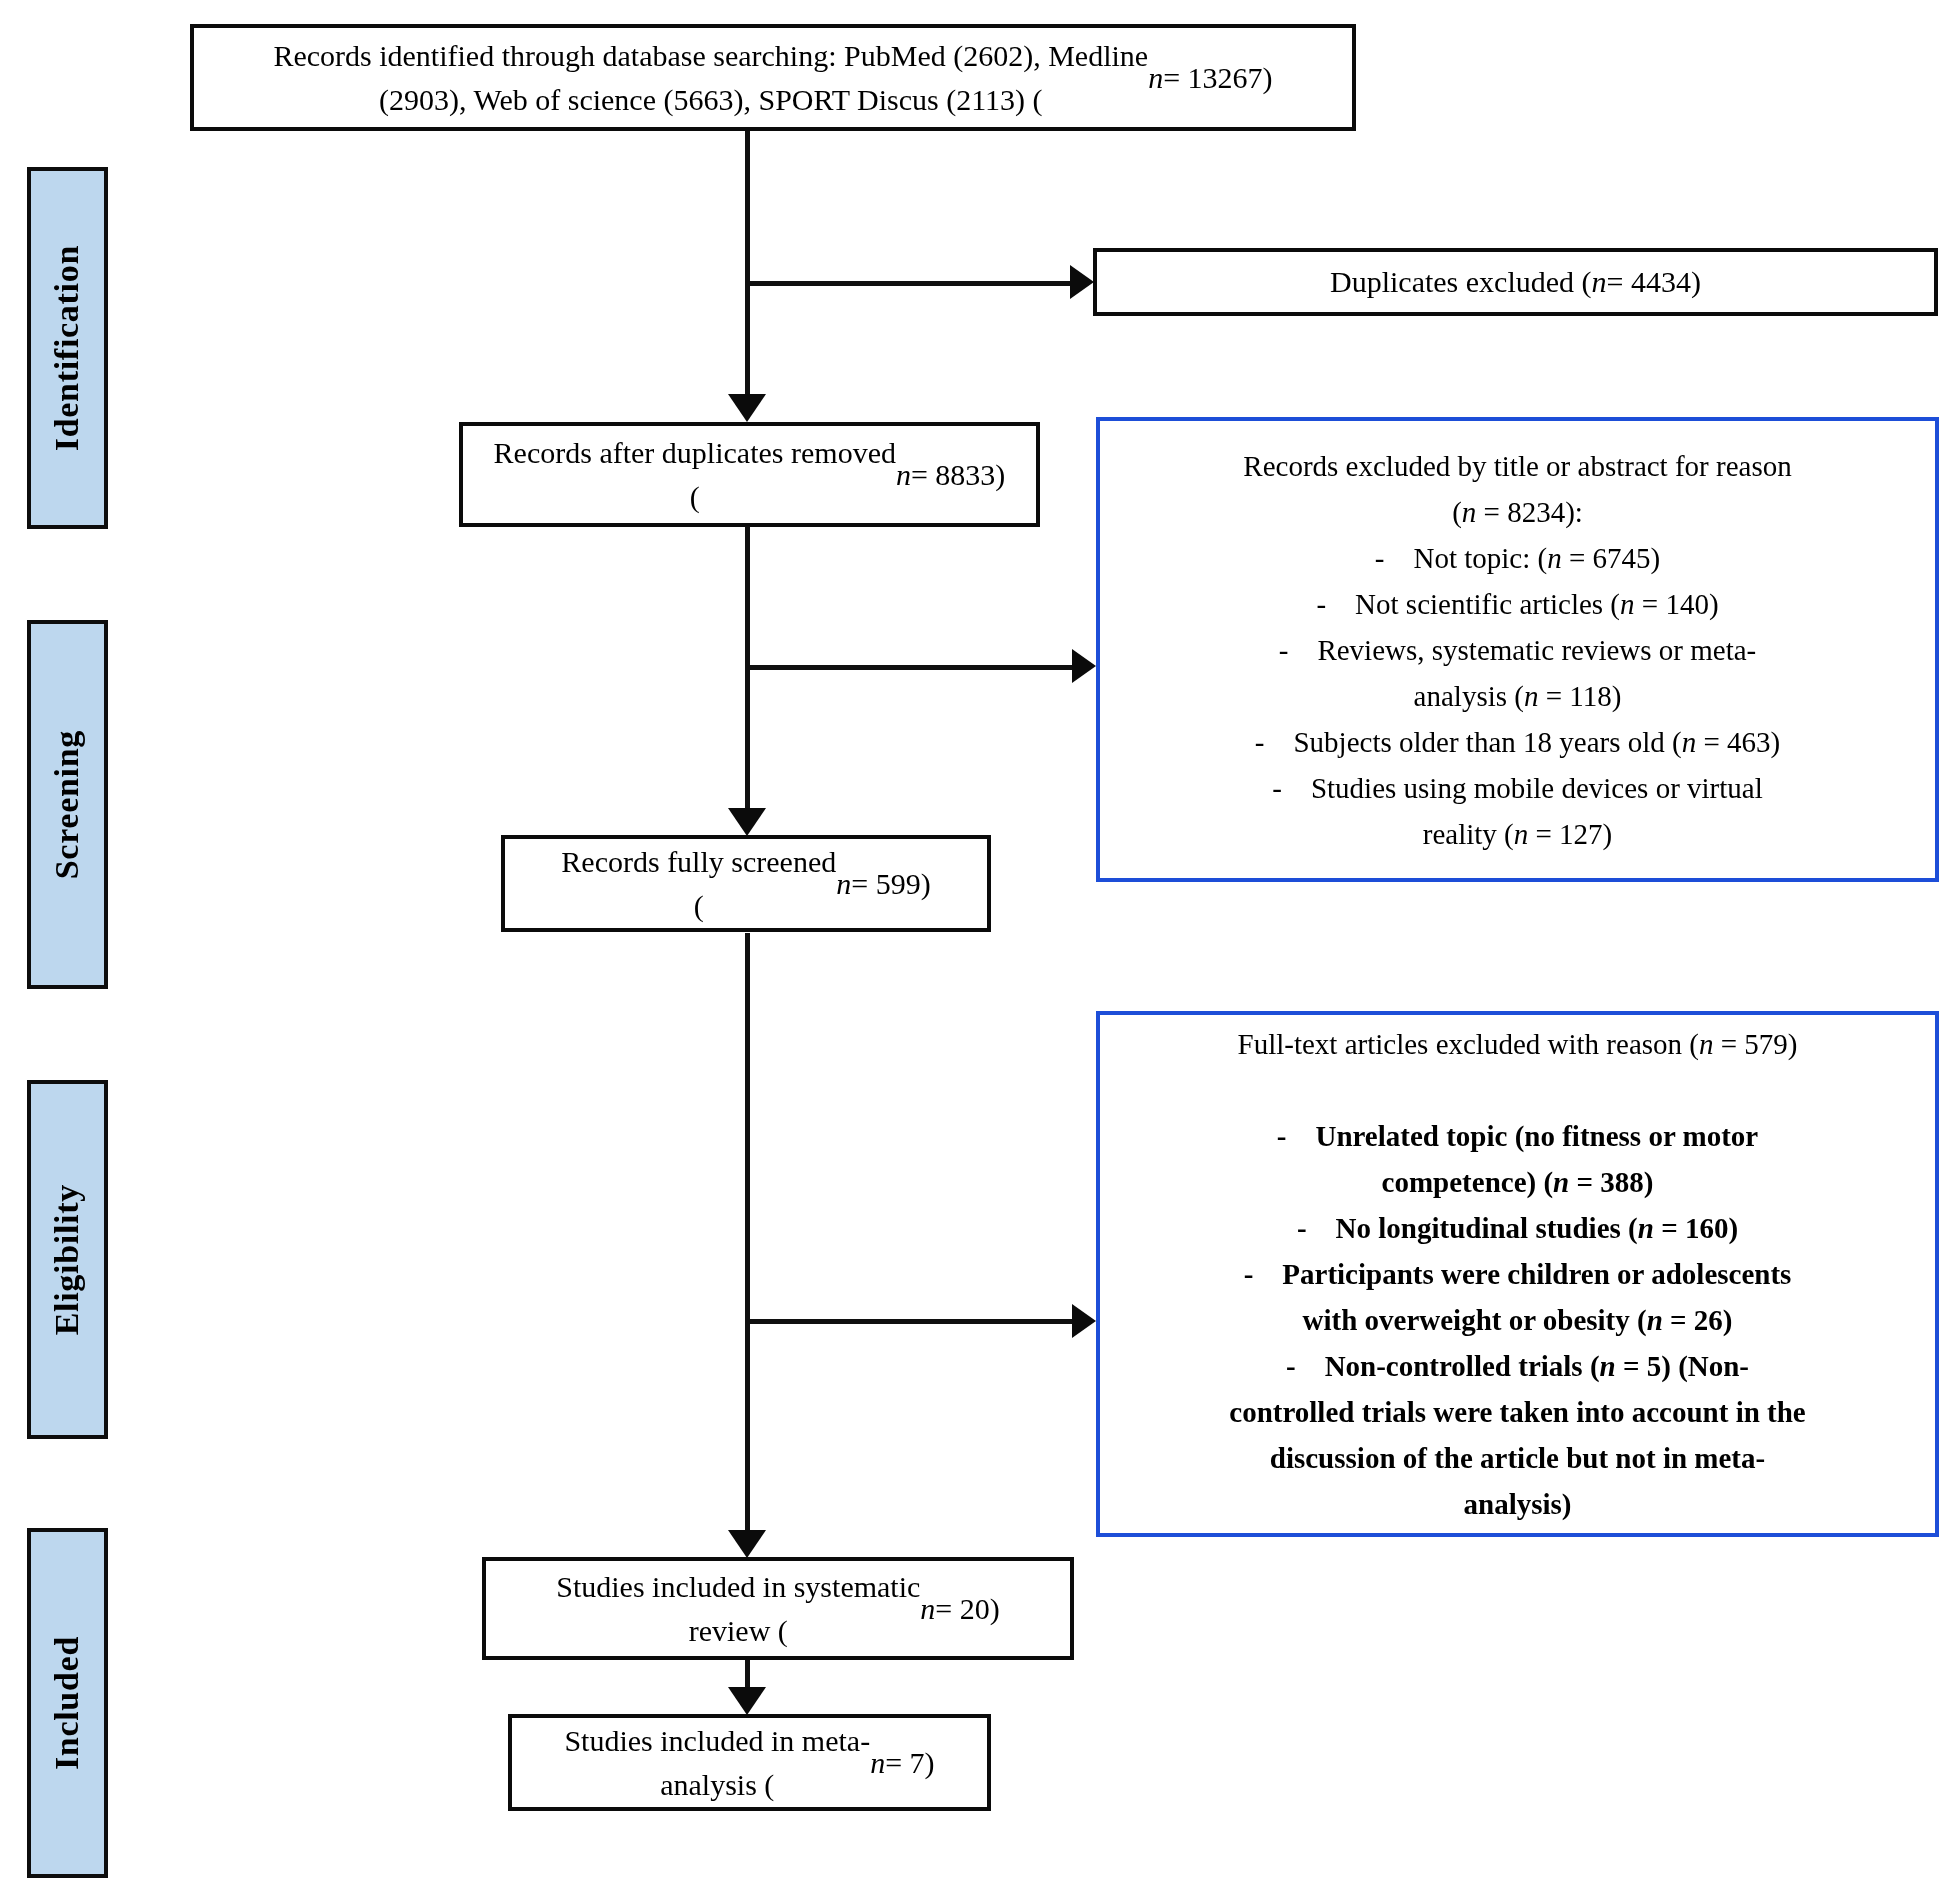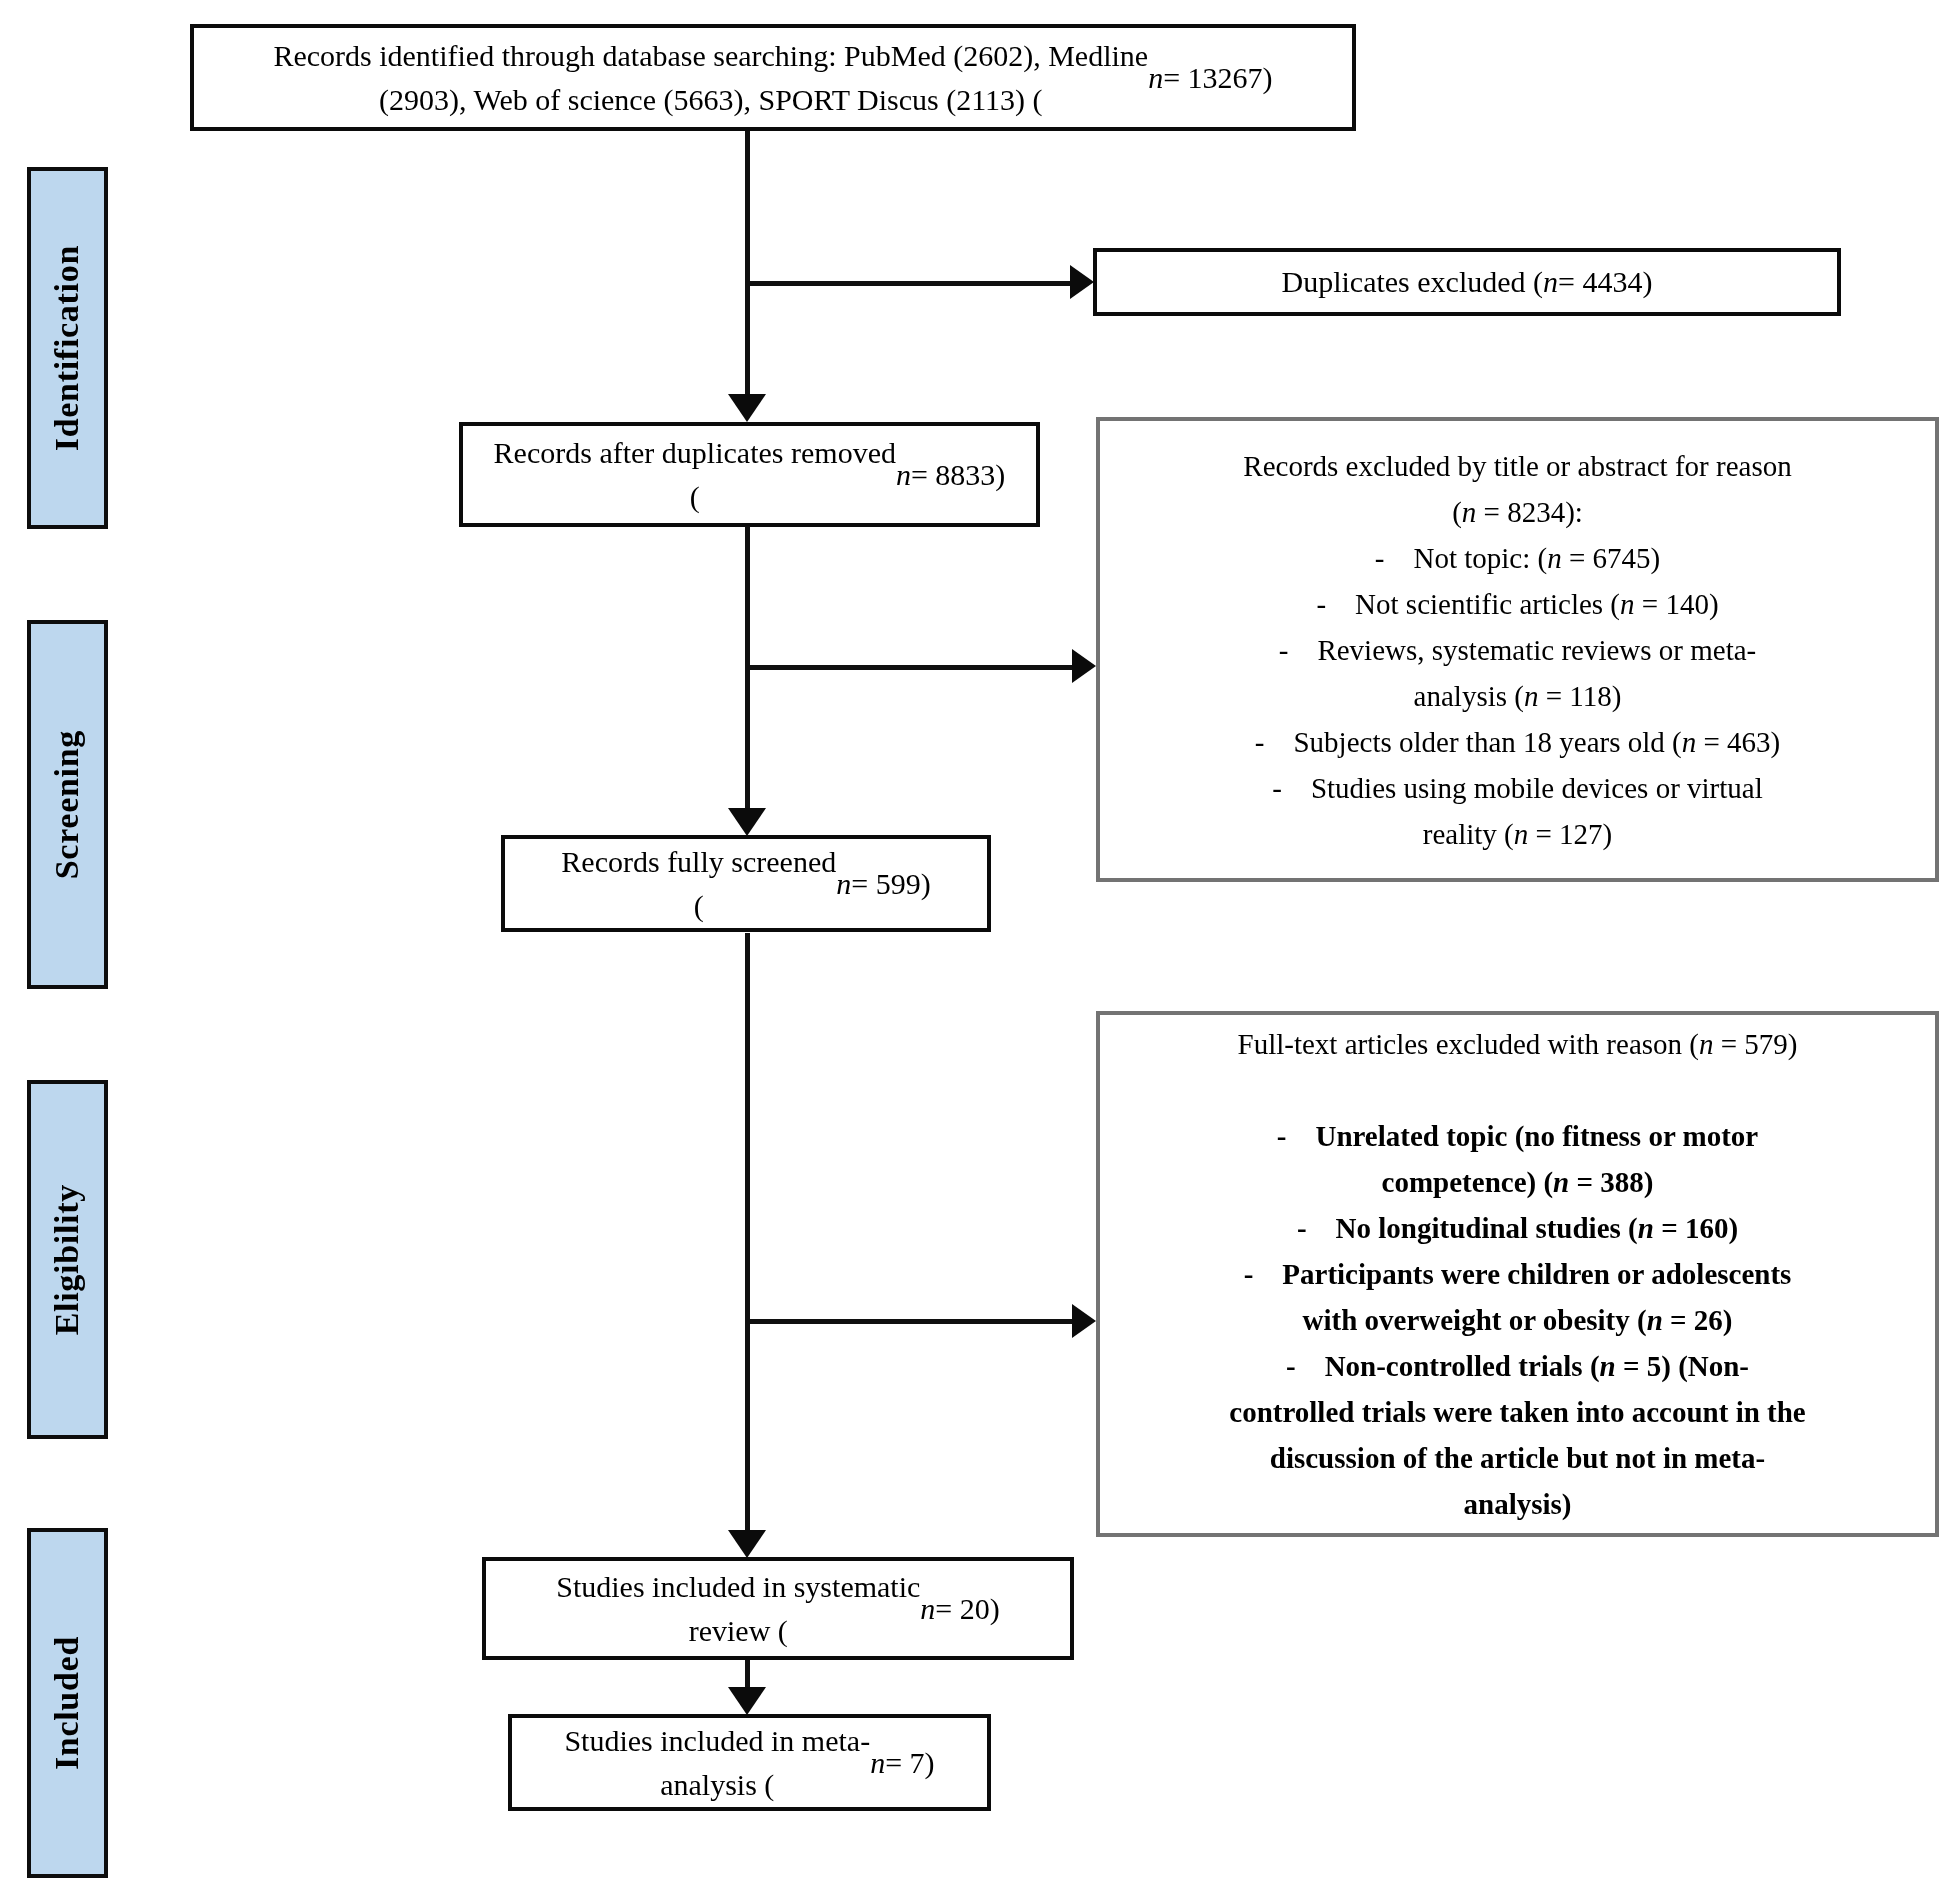--- a/index.html
+++ b/index.html
@@ -20,30 +20,30 @@
     display:flex;
     align-items:center;
     justify-content:center;
     text-align:center;
     white-space:pre-line;
     font-size:30px;
     line-height:1.45;
     padding:4px 7px;
   }
   #box-identified   {left:190px;  top:24px;   width:1166px; height:107px;}
-  #box-duplicates   {left:1093px; top:248px;  width:748px; height:68px; font-size:30px;}
+  #box-duplicates   {left:1093px; top:248px;  width:845px; height:68px; font-size:30px;}
   #box-after-dup    {left:459px;  top:422px;  width:581px;  height:105px;}
   #box-screened     {left:501px;  top:835px; width:490px;  height:97px;}
   #box-sysreview    {left:482px;  top:1557px; width:592px;  height:103px;}
   #box-meta         {left:508px;  top:1714px; width:483px;  height:97px;}
 
   .bigbox{
     position:absolute;
     background:#ffffff;
-    border:4px solid #737373;
+    border:4px solid #1d4ed8;
     display:flex;
     flex-direction:column;
     align-items:center;
     justify-content:center;
     text-align:center;
     font-size:29px;
     line-height:46px;
     padding:6.6px 22.5px;
   }
   #box-excl-title  {left:1096px; top:417px;  width:843px; height:465px;}

